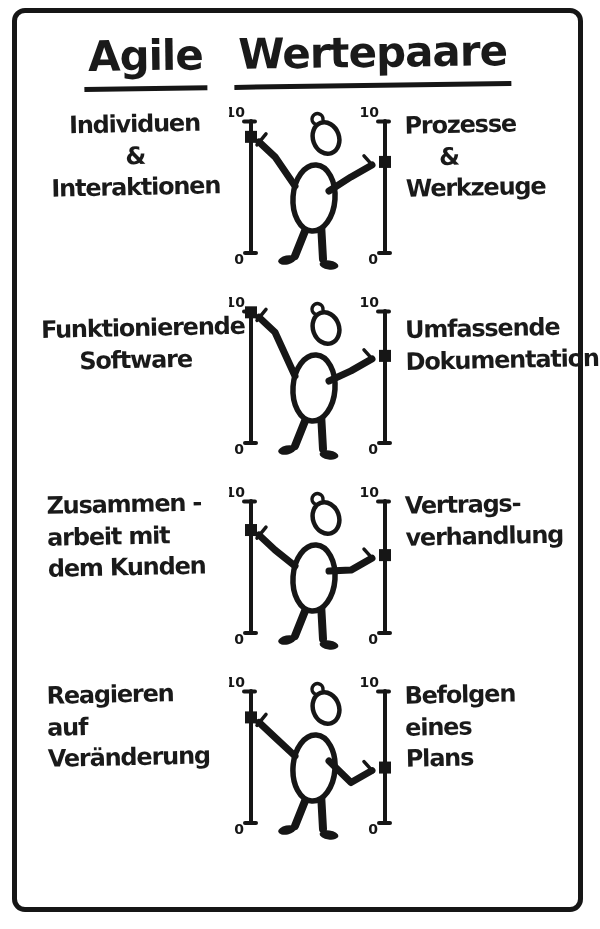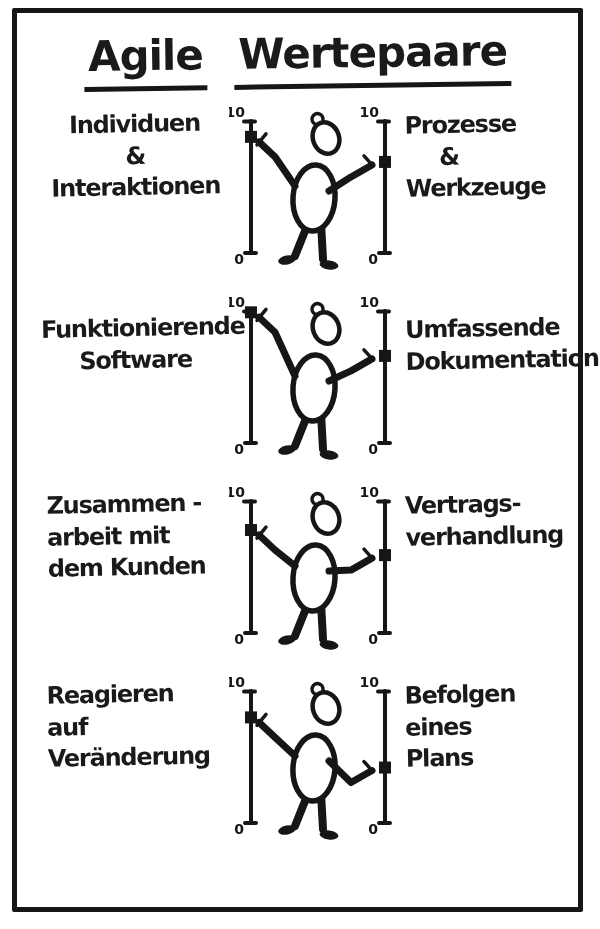--- a/index.html
+++ b/index.html
@@ -9,21 +9,21 @@
     background: #ffffff;
     font-family: "DejaVu Sans", sans-serif;
     color: #1a1a1a;
     overflow: hidden;
   }
   .frame {
     position: absolute;
     left: 12px; top: 8px;
     width: 571px; height: 904px;
     border: 5px solid #161616;
-    border-radius: 2px;
+    border-radius: 13px;
   }
   .title {
     margin-top: 16px;
     text-align: center;
     font-size: 42px;
     font-weight: bold;
     letter-spacing: -1px;
     transform: rotate(-0.8deg);
     white-space: nowrap;
   }

